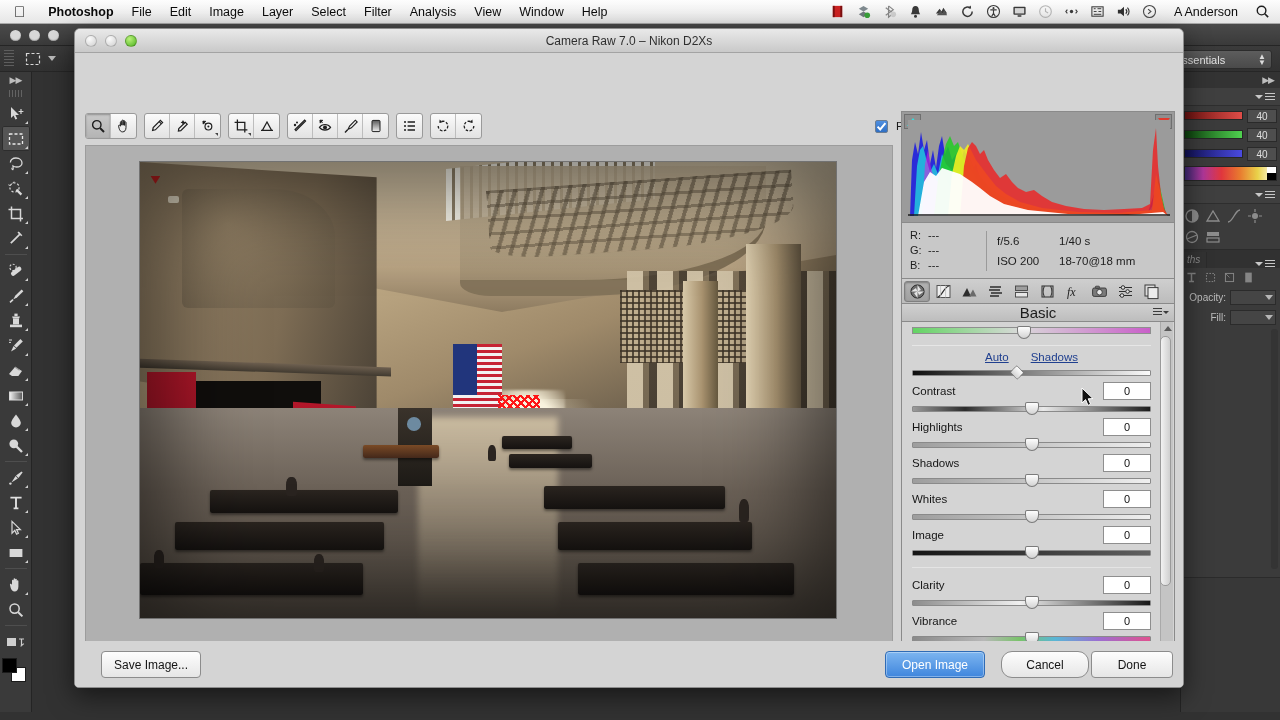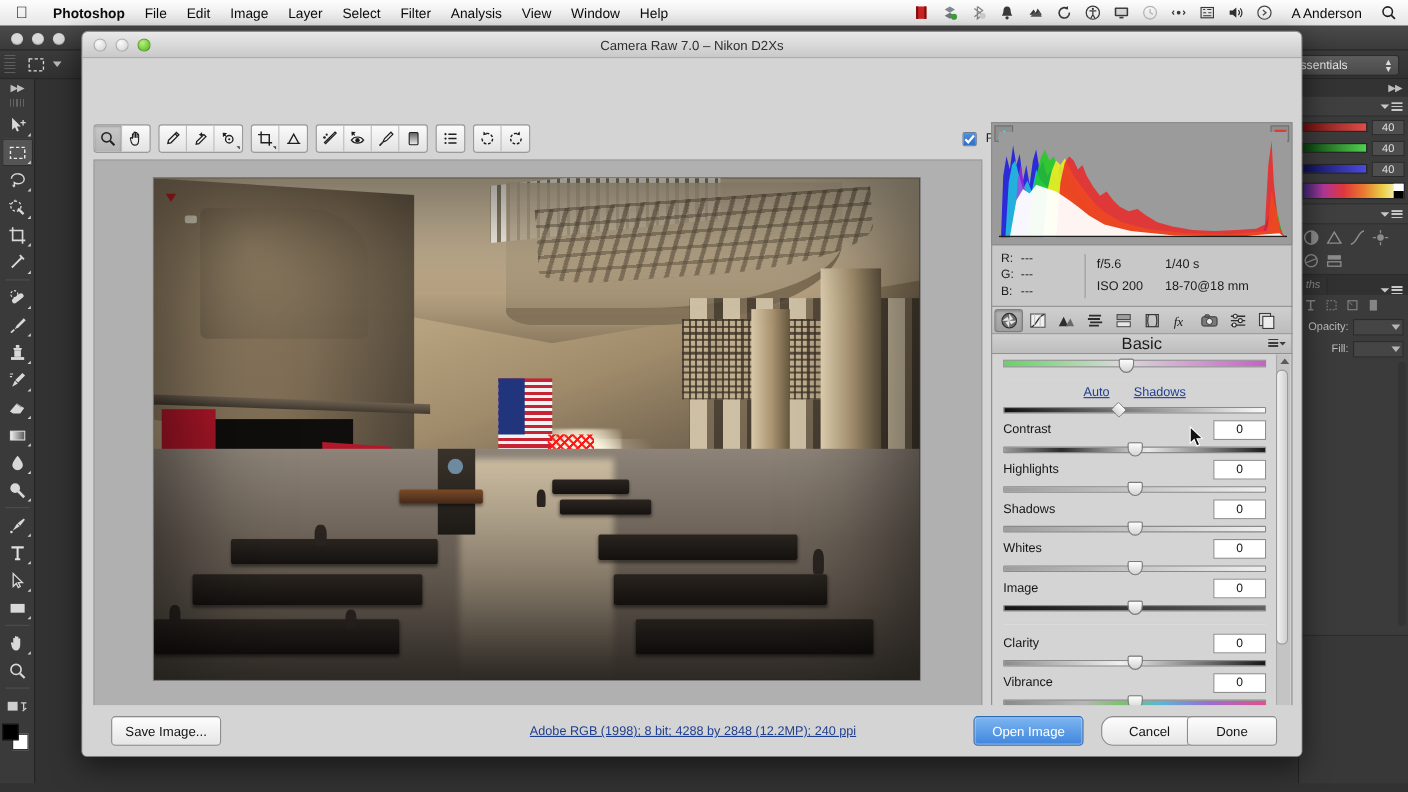--- a/index.html
+++ b/index.html
@@ -364,21 +364,21 @@
 
   
   #cr-footer{ position:absolute; left:0; bottom:0; width:1110px; height:48px; background:#d4d4d4; }
   .cr-btn{ position:absolute; top:10px; height:27px; border:1px solid #8c8c8c; border-radius:4px;
      background:linear-gradient(#fdfdfd,#e6e6e6); font-size:12px; color:#141414;
      display:flex; align-items:center; justify-content:center; }
   #save-image-btn{ left:26px; width:100px; }
   #open-image-btn{ right:200px; width:100px; background:linear-gradient(#7db5f0,#3f86dd);
      border-color:#2f6bb5; color:#fff; box-shadow:0 0 0 1px rgba(255,255,255,.35) inset; }
   #cancel-btn{ right:96px; width:88px;border-radius:11px; }
-  #done-btn{ right:24px; width:82px; }
+  #done-btn{ right:12px; width:82px; }
   #workflow-link{ position:absolute; left:0; top:18px; width:1110px; text-align:center;
      font-size:11.5px; color:#1f3f8f; text-decoration:underline; }
 </style>
 </head>
 <body>
 
 <div id="menubar">
   <span class="apple"></span>
   <span class="mi bold">Photoshop</span>
   <span class="mi">File</span>
@@ -1170,21 +1170,20 @@
             </div>
         </div>
       </div>
     </div>
 
     <svg id="mouse-cursor" viewBox="0 0 14 20">
       <path d="M1 1 L1 16 L4.6 12.6 L7 18.4 L9.6 17.2 L7.2 11.8 L12 11.6 Z" fill="#111" stroke="#fff" stroke-width="1"></path>
     </svg>
 
     <div id="cr-footer">
-      <span id="workflow-link">Adobe RGB (1998); 8 bit; 4288 by 2848 (12.2MP); 240 ppi</span>
       <span class="cr-btn" id="save-image-btn">Save Image...</span>
       <span class="cr-btn" id="open-image-btn">Open Image</span>
       <span class="cr-btn" id="cancel-btn">Cancel</span>
       <span class="cr-btn" id="done-btn">Done</span>
     </div>
 
   </div>
 </div>
 
 </body></html>

